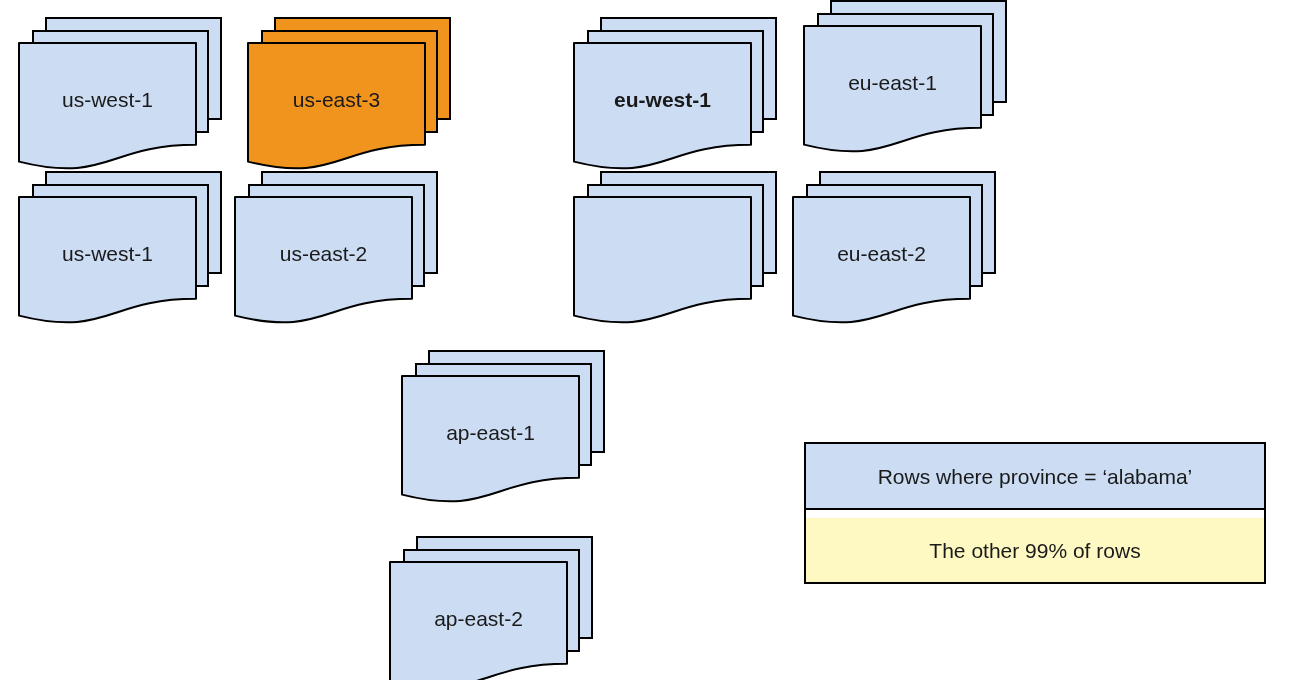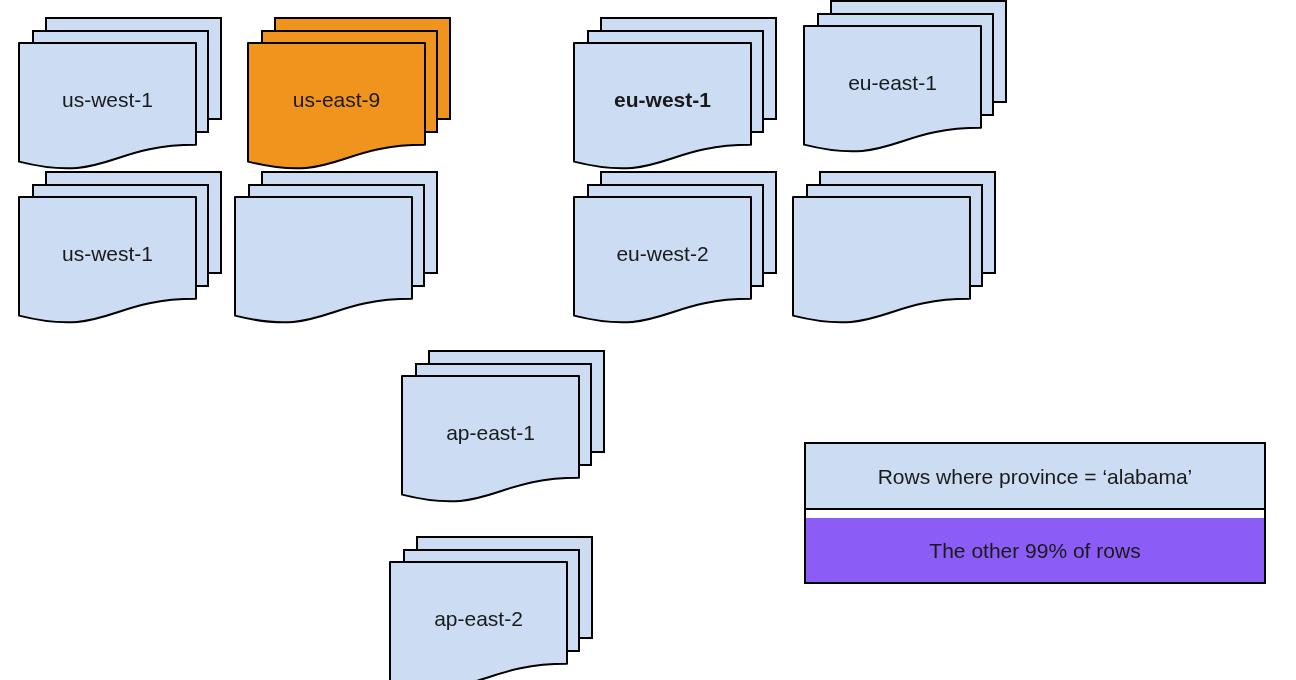--- a/index.html
+++ b/index.html
@@ -95,21 +95,21 @@
       <path class="doc-path" d="M0,0 L21600,0 L21600,17322 C10800,17322 10800,23922 0,20172 Z" vector-effect="non-scaling-stroke" fill="#cbdcf3" stroke="#000000"></path>
     </svg>
     <div class="doc-label">us-west-1</div>
   </div>
       <div class="stack" style="left: 248px; top: 17px;">
     <div class="sheet-back back-2" style="background: rgb(240, 148, 30); border-color: rgb(0, 0, 0);"></div>
     <div class="sheet-back back-1" style="background: rgb(240, 148, 30); border-color: rgb(0, 0, 0);"></div>
     <svg class="front-svg" viewBox="0 0 21600 21600" preserveAspectRatio="none" aria-hidden="true">
       <path class="doc-path" d="M0,0 L21600,0 L21600,17322 C10800,17322 10800,23922 0,20172 Z" vector-effect="non-scaling-stroke" fill="#f0941e" stroke="#000000"></path>
     </svg>
-    <div class="doc-label">us-east-9</div>
+    <div class="doc-label">us-east-3</div>
   </div>
       <div class="stack" style="left: 574px; top: 17px; font-weight: bold;">
     <div class="sheet-back back-2" style="background: rgb(203, 220, 243); border-color: rgb(0, 0, 0);"></div>
     <div class="sheet-back back-1" style="background: rgb(203, 220, 243); border-color: rgb(0, 0, 0);"></div>
     <svg class="front-svg" viewBox="0 0 21600 21600" preserveAspectRatio="none" aria-hidden="true">
       <path class="doc-path" d="M0,0 L21600,0 L21600,17322 C10800,17322 10800,23922 0,20172 Z" vector-effect="non-scaling-stroke" fill="#cbdcf3" stroke="#000000"></path>
     </svg>
     <div class="doc-label">eu-west-1</div>
   </div>
       <div class="stack" style="left: 804px; top: 0;">
@@ -127,35 +127,36 @@
       <path class="doc-path" d="M0,0 L21600,0 L21600,17322 C10800,17322 10800,23922 0,20172 Z" vector-effect="non-scaling-stroke" fill="#cbdcf3" stroke="#000000"></path>
     </svg>
     <div class="doc-label">us-west-1</div>
   </div>
       <div class="stack" style="left: 235px; top: 171px;">
     <div class="sheet-back back-2" style="background: rgb(203, 220, 243); border-color: rgb(0, 0, 0);"></div>
     <div class="sheet-back back-1" style="background: rgb(203, 220, 243); border-color: rgb(0, 0, 0);"></div>
     <svg class="front-svg" viewBox="0 0 21600 21600" preserveAspectRatio="none" aria-hidden="true">
       <path class="doc-path" d="M0,0 L21600,0 L21600,17322 C10800,17322 10800,23922 0,20172 Z" vector-effect="non-scaling-stroke" fill="#cbdcf3" stroke="#000000"></path>
     </svg>
+    <div class="doc-label">us-east-2</div>
   </div>
       <div class="stack" style="left: 574px; top: 171px;">
     <div class="sheet-back back-2" style="background: rgb(203, 220, 243); border-color: rgb(0, 0, 0);"></div>
     <div class="sheet-back back-1" style="background: rgb(203, 220, 243); border-color: rgb(0, 0, 0);"></div>
     <svg class="front-svg" viewBox="0 0 21600 21600" preserveAspectRatio="none" aria-hidden="true">
       <path class="doc-path" d="M0,0 L21600,0 L21600,17322 C10800,17322 10800,23922 0,20172 Z" vector-effect="non-scaling-stroke" fill="#cbdcf3" stroke="#000000"></path>
     </svg>
-    <div class="doc-label">eu-west-2</div>
   </div>
       <div class="stack" style="left: 793px; top: 171px;">
     <div class="sheet-back back-2" style="background: rgb(203, 220, 243); border-color: rgb(0, 0, 0);"></div>
     <div class="sheet-back back-1" style="background: rgb(203, 220, 243); border-color: rgb(0, 0, 0);"></div>
     <svg class="front-svg" viewBox="0 0 21600 21600" preserveAspectRatio="none" aria-hidden="true">
       <path class="doc-path" d="M0,0 L21600,0 L21600,17322 C10800,17322 10800,23922 0,20172 Z" vector-effect="non-scaling-stroke" fill="#cbdcf3" stroke="#000000"></path>
     </svg>
+    <div class="doc-label">eu-east-2</div>
   </div>
       <div class="stack" style="left: 402px; top: 350px; text-align: center;">
     <div class="sheet-back back-2" style="background: rgb(203, 220, 243); border-color: rgb(0, 0, 0);"></div>
     <div class="sheet-back back-1" style="background: rgb(203, 220, 243); border-color: rgb(0, 0, 0);"></div>
     <svg class="front-svg" viewBox="0 0 21600 21600" preserveAspectRatio="none" aria-hidden="true">
       <path class="doc-path" d="M0,0 L21600,0 L21600,17322 C10800,17322 10800,23922 0,20172 Z" vector-effect="non-scaling-stroke" fill="#cbdcf3" stroke="#000000"></path>
     </svg>
     <div class="doc-label">ap-east-1</div>
   </div>
       <div class="stack" style="left: 390px; top: 504px; margin-top: 32px;">
@@ -164,17 +165,17 @@
     <svg class="front-svg" viewBox="0 0 21600 21600" preserveAspectRatio="none" aria-hidden="true">
       <path class="doc-path" d="M0,0 L21600,0 L21600,17322 C10800,17322 10800,23922 0,20172 Z" vector-effect="non-scaling-stroke" fill="#cbdcf3" stroke="#000000"></path>
     </svg>
     <div class="doc-label">ap-east-2</div>
   </div>
     </div>
   <div class="legend" id="legend" style="left: 804px; top: 442px; width: 462px; height: 142px; border-color: rgb(0, 0, 0);">
       <div class="legend-row" style="background: rgb(203, 220, 243); border-color: rgb(0, 0, 0);">
     <span>Rows where province = ‘alabama’</span>
   </div>
-      <div class="legend-row" style="background: #8b5cf6; border-color: rgb(0, 0, 0); margin-top: 8px;">
+      <div class="legend-row" style="background: #fef9c3; border-color: rgb(0, 0, 0); margin-top: 8px;">
     <span>The other 99% of rows</span>
   </div>
     </div>
 </div>
 
 </body></html>

